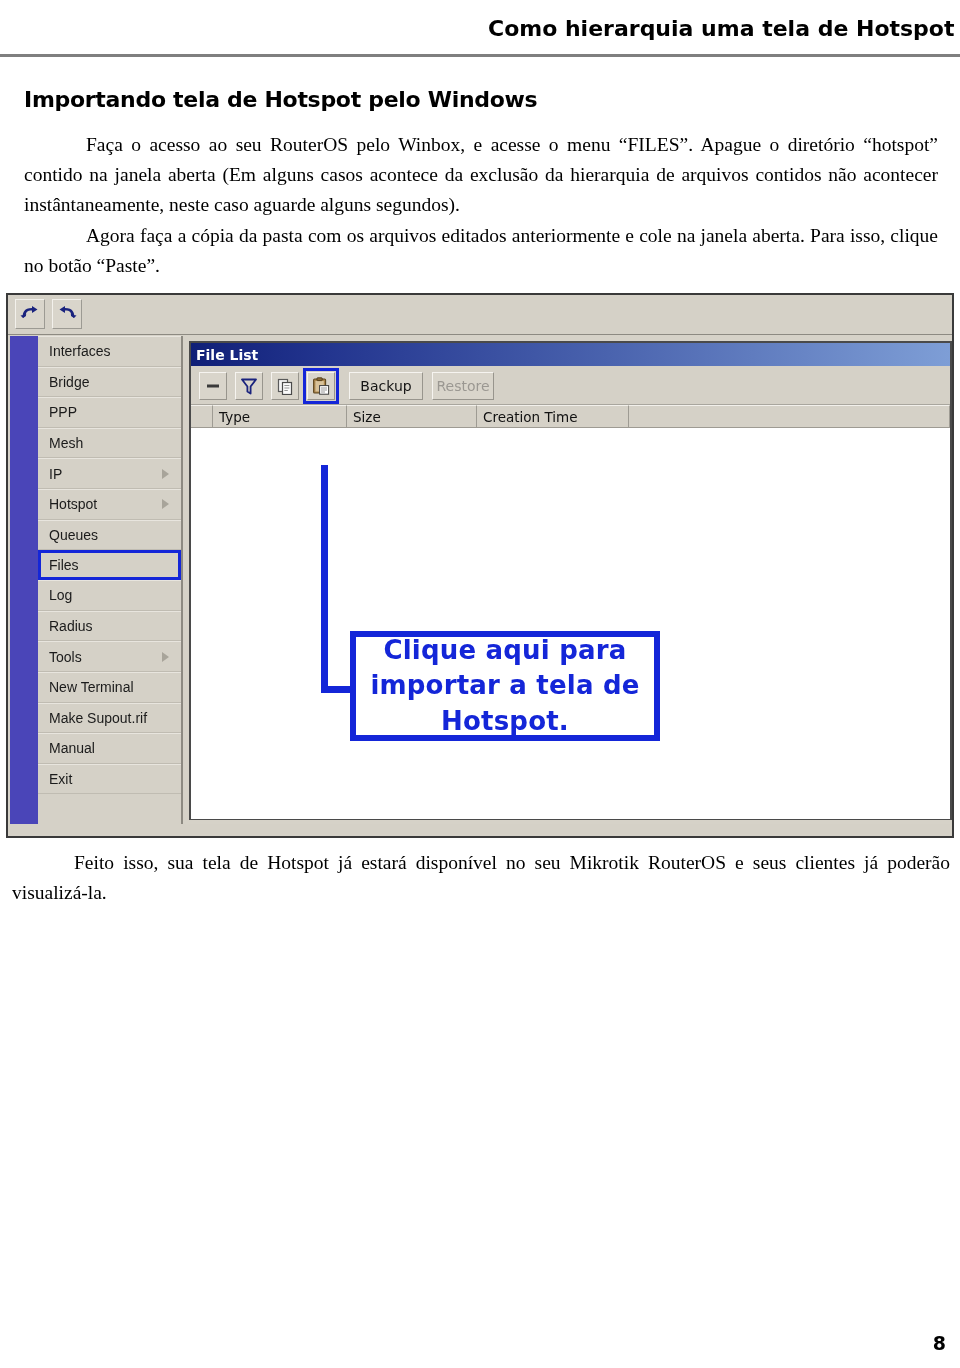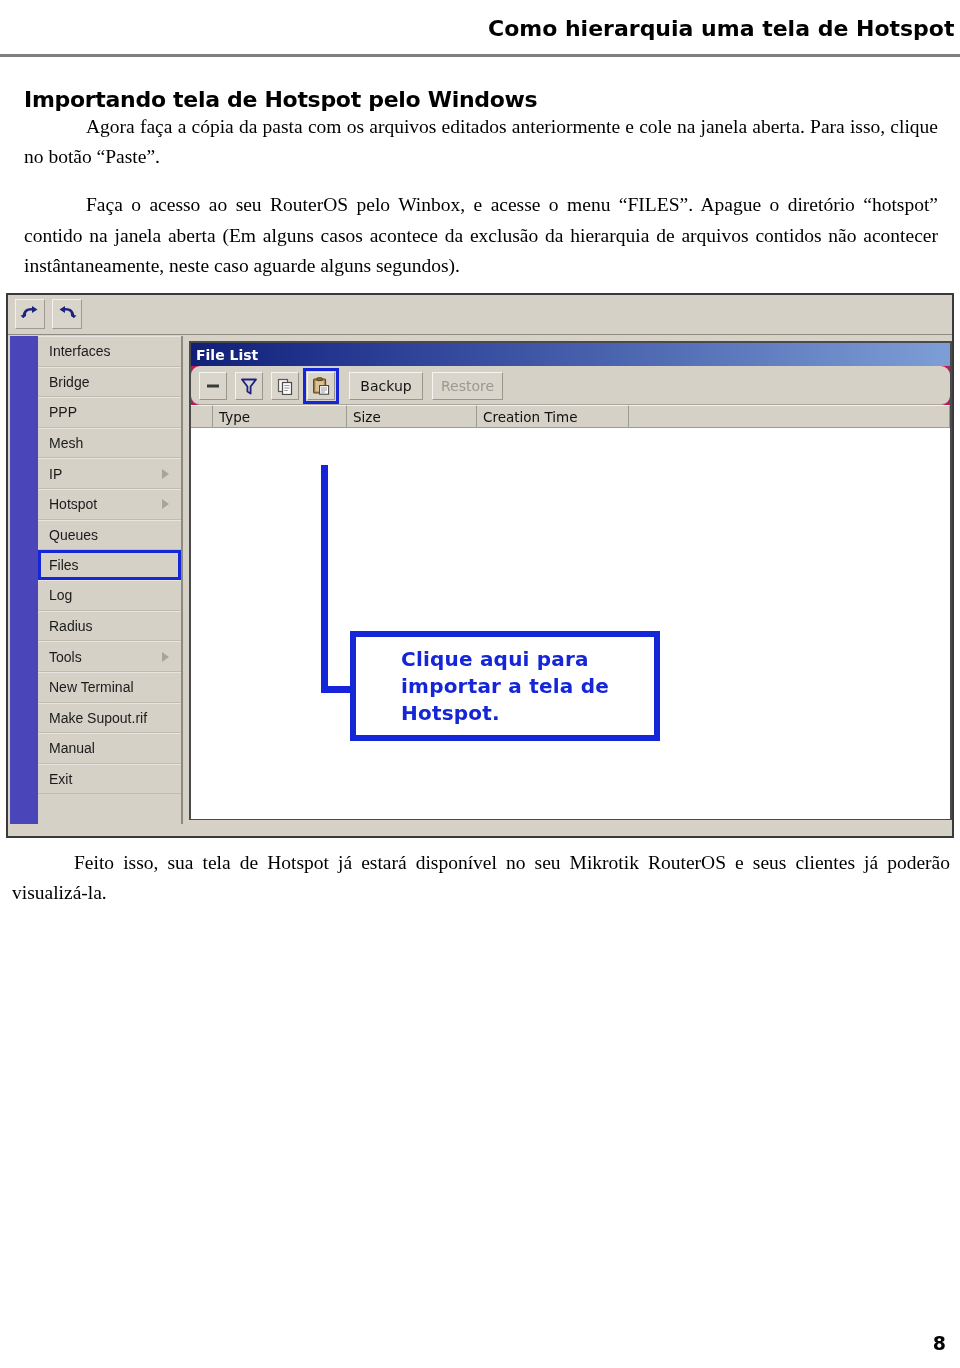--- a/index.html
+++ b/index.html
@@ -153,40 +153,39 @@
     font-weight: 700;
     font-size: 14px;
     display: flex; align-items: center;
     padding-left: 5px;
   }
   .fl-toolbar {
     position: relative;
     height: 39px;
     background: #d5d1c7;
     border-bottom: 1px solid #a9a69e;
-    border-radius: 9px;
   }
   .fl-btn {
     position: absolute; top: 6px;
     height: 28px;
     background: #d9d5cb;
     border: 1px solid #98958d;
     border-top-color:#f6f4f0; border-left-color:#f6f4f0;
     display: flex; align-items: center; justify-content: center;
     font-family: "DejaVu Sans", sans-serif;
     font-size: 14px;
     color: #161616;
   }
   .fl-btn.sq { width: 28px; }
   .fl-btn.b-minus   { left: 8px; }
   .fl-btn.b-filter  { left: 44px; }
   .fl-btn.b-copy    { left: 80px; }
   .fl-btn.b-paste   { left: 116px; }
   .fl-btn.b-backup  { left: 158px; width: 74px; }
-  .fl-btn.b-restore { left: 241px; width: 71px; color: #9b9892; }
+  .fl-btn.b-restore { left: 241px; width: 62px; color: #9b9892; }
   .paste-sel {
     position: absolute;
     left: 112px; top: 2px;
     width: 36px; height: 36px;
     border: 3px solid #1426d8;
     background: transparent;
   }
 
   
   .fl-head {
@@ -234,24 +233,24 @@
     position: absolute;
     left: 159px; top: 202px;
     width: 310px; height: 110px;
     background: #ffffff;
     border: 6px solid #1426d8;
     display: flex; align-items: center; justify-content: center;
   }
   .callout-text {
     font-family: "DejaVu Sans", sans-serif;
     font-weight: 700;
-    font-size: 20px;
+    font-size: 26px;
     line-height: 1.35;
     color: #1426d8;
-    text-align: left;
+    text-align: center;
     letter-spacing: 0.2px;
   }
   .lead-v {
     position: absolute;
     left: 130px; top: 36px;
     width: 7px; height: 224px;
     background: #1426d8;
   }
   .lead-h {
     position: absolute;
@@ -282,22 +281,22 @@
 
 <div class="page">
 
   <div class="header">
     <div class="header-title">Como hierarquia uma tela de Hotspot</div>
     <div class="header-rule"></div>
   </div>
 
   <div class="content">
     <h1 class="doc-title">Importando tela de Hotspot pelo Windows</h1>
+    <p class="para para-1">Faça o acesso ao seu RouterOS pelo Winbox, e acesse o menu “FILES”. Apague o diretório “hotspot” contido na janela aberta (Em alguns casos acontece da exclusão da hierarquia de arquivos contidos não acontecer instântaneamente, neste caso aguarde alguns segundos).</p>
     <p class="para para-2">Agora faça a cópia da pasta com os arquivos editados anteriormente e cole na janela aberta. Para isso,  clique no botão “Paste”.</p>
-    <p class="para para-1">Faça o acesso ao seu RouterOS pelo Winbox, e acesse o menu “FILES”. Apague o diretório “hotspot” contido na janela aberta (Em alguns casos acontece da exclusão da hierarquia de arquivos contidos não acontecer instântaneamente, neste caso aguarde alguns segundos).</p>
   </div>
 
   <div class="shot">
 
     <div class="wb-toolbar">
       <div class="tb-btn undo">
         <svg width="20" height="18" viewBox="0 0 20 18">
           <path d="M12 3 C4 3 2 8 3 13 L6 11 C5.5 7.5 7 5.5 12 5.5 L12 8 L17.5 4.4 L12 1 Z" fill="#1a237e"></path>
           <path d="M3 13 L0.5 10.5 L6.5 9.5 Z" fill="#1a237e"></path>
         </svg>

